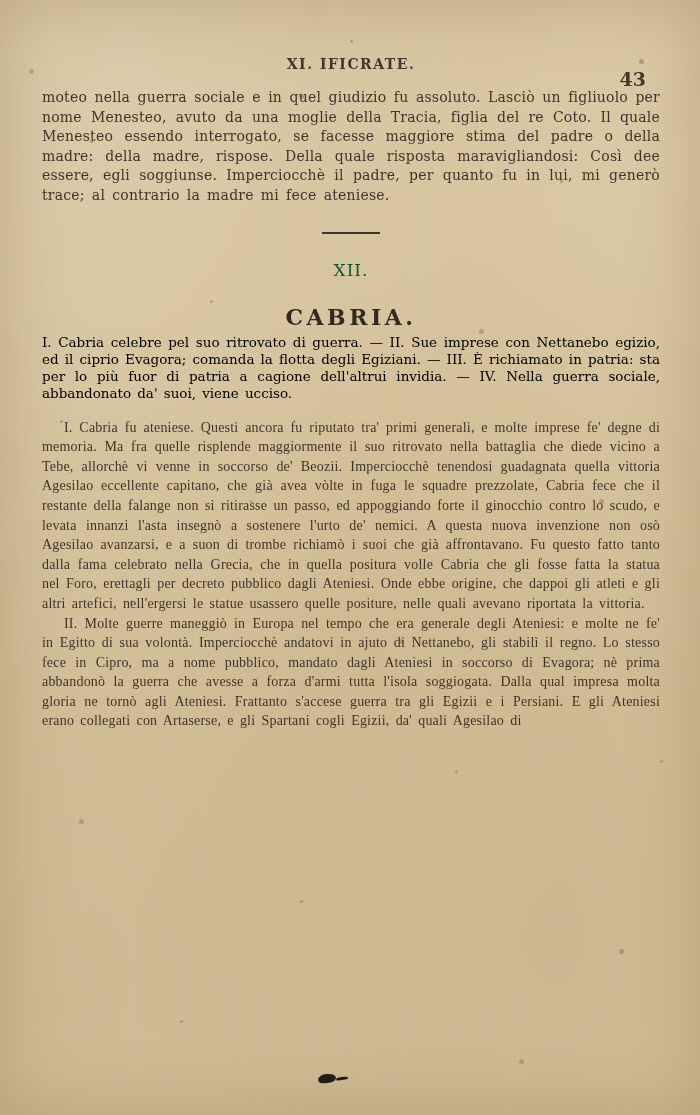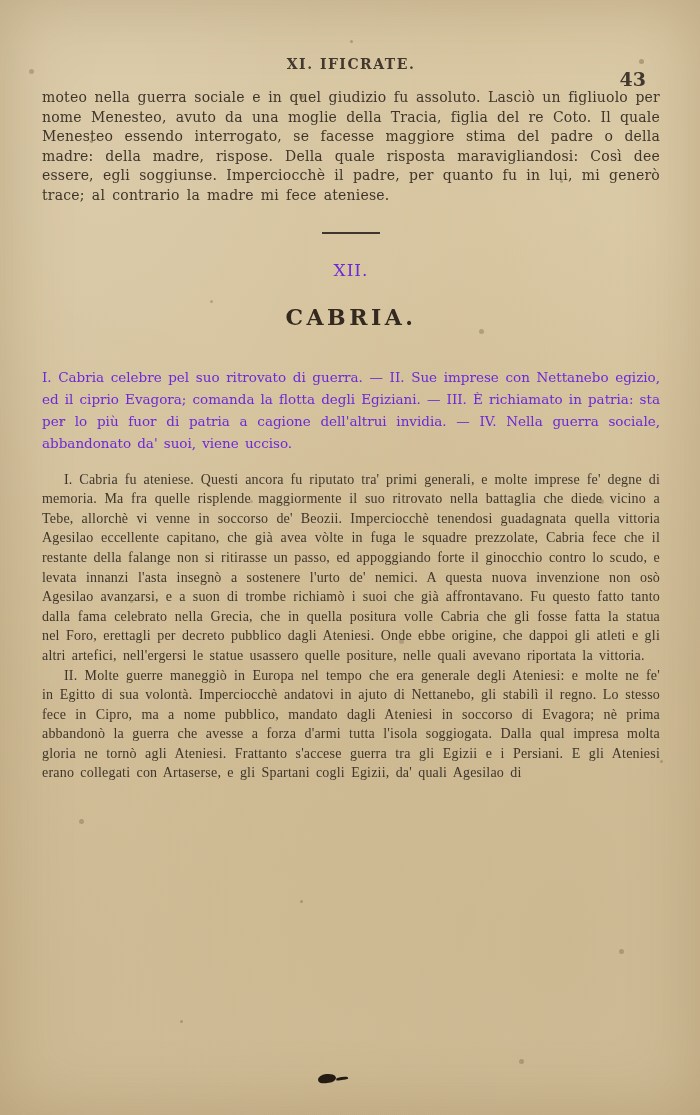--- a/index.html
+++ b/index.html
@@ -103,39 +103,39 @@
     height: 2px;
     background: #3e362d;
     margin: 26px auto 0 auto;
   }
 
   .chapter-number {
     margin-top: 26px;
     text-align: center;
     font-size: 17px;
     letter-spacing: 1px;
-    color: #6d28d9;
+    color: #14532d;
   }
 
   .chapter-title {
     margin-top: 24px;
     text-align: center;
     font-size: 22px;
     font-weight: bold;
     letter-spacing: 3.5px;
     color: #33291f;
   }
 
   .chapter-summary {
-    margin-top: 36px;
+    margin-top: 4px;
     font-size: 13.5px;
-    line-height: 22px;
+    line-height: 17px;
     text-align: justify;
     word-spacing: 1.8px;
-    color: #6d28d9;
+    color: #000000;
   }
 
   .body-paragraphs { margin-top: 16px; font-family: Liberation Serif, serif; }
 
   
   .ink-smudge {
     position: absolute;
     left: 318px;
     top: 1074px;
     width: 18px;

